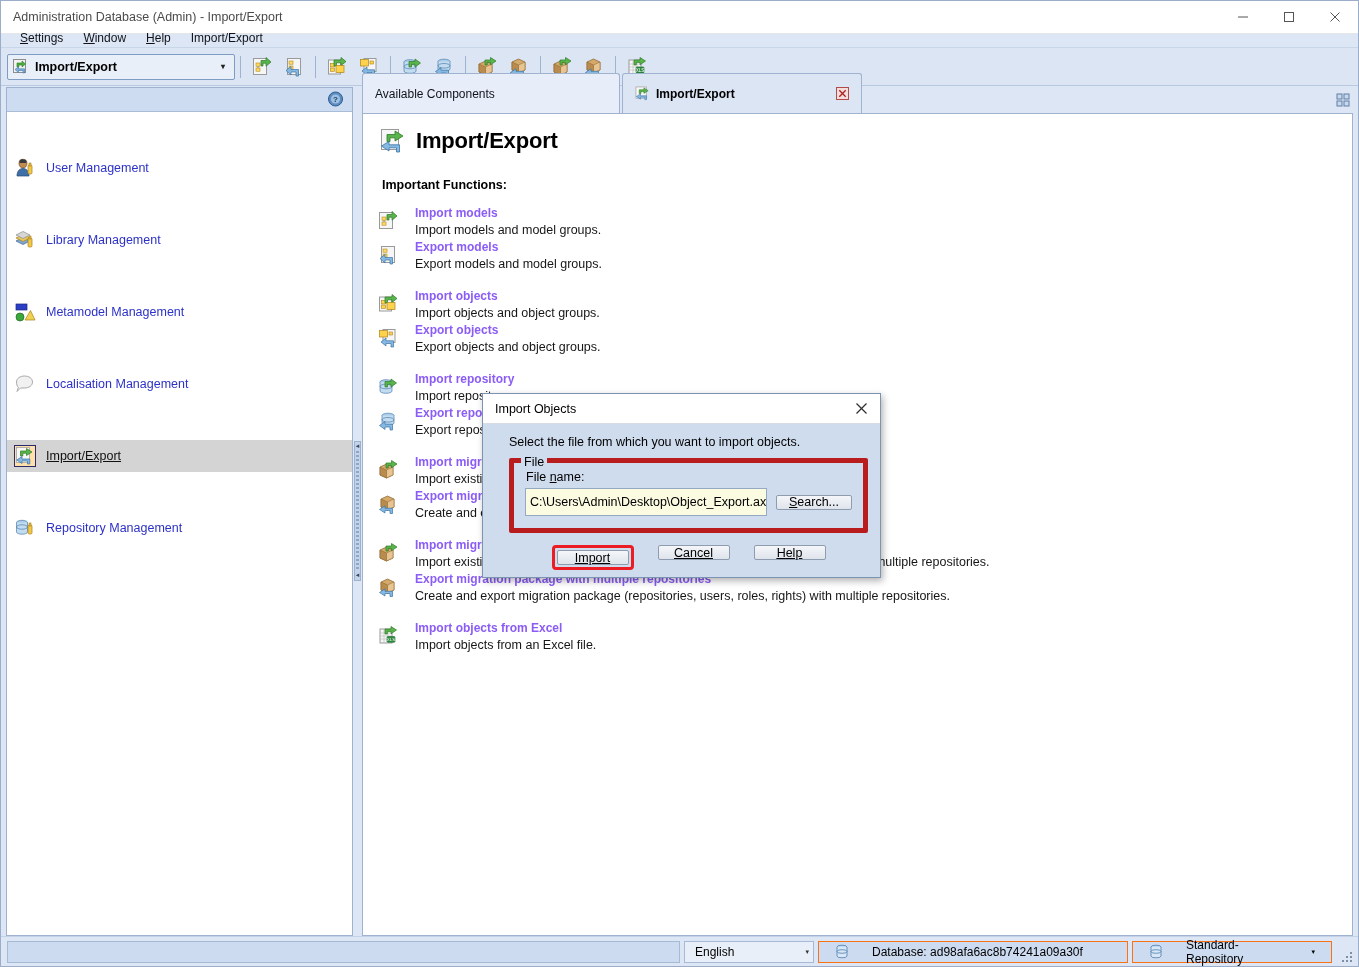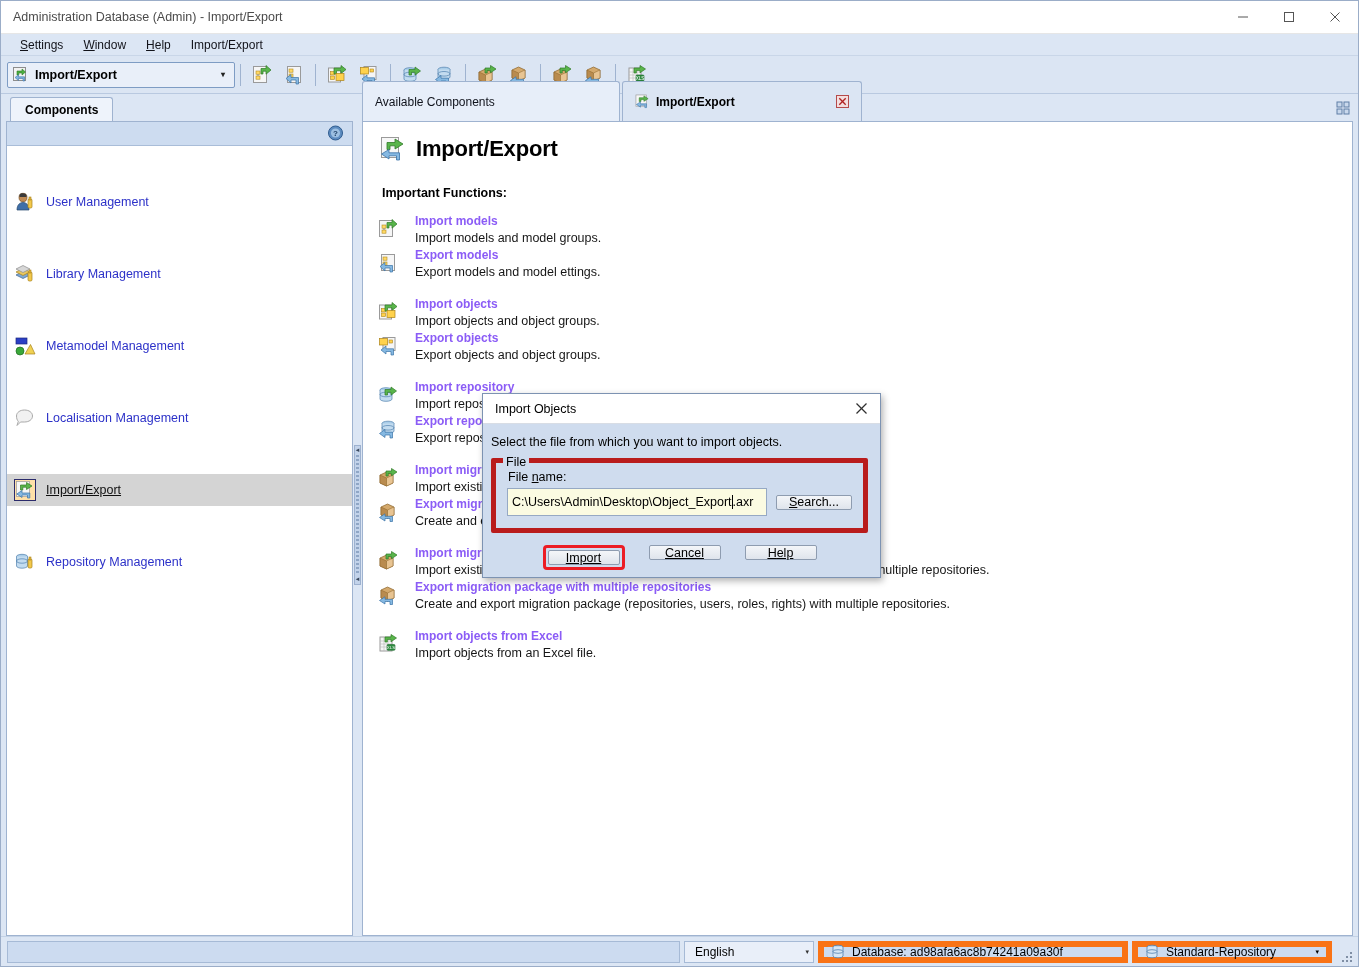--- a/index.html
+++ b/index.html
@@ -30,22 +30,22 @@
     white-space:nowrap;
   }
   .titlebar .spacer { flex:1; }
   .wbtn {
     width:46px; height:32px; display:flex; align-items:center;
     justify-content:center; color:#6b6b6b; font-size:13px;
   }
 
   
   .menubar {
-    height:22px; flex:0 0 auto; background:#dce6f4;
-    display:flex; align-items:center; padding-left:9px;
+    height:14px; flex:0 0 auto; background:#dce6f4;
+    display:flex; align-items:flex-end; padding-left:9px;
     border-bottom:1px solid #c9d6e8;
   }
   .menuitem {
     padding:2px 10px; font-size:12px; color:#12131a;
     white-space:nowrap;
   }
   .menuitem u { text-decoration:underline; }
 
   
   .toolbar {
@@ -194,23 +194,23 @@
     border:1px solid #a6bad6;
   }
   .sb-combo {
     width:130px; height:22px; background:#e9eff9;
     border:1px solid #a6bad6; display:flex; align-items:center;
     padding:0 4px; font-size:12px;
   }
   .sb-combo .v { flex:1; padding-left:6px; }
   .sb-combo .a { font-size:7px; color:#333; }
   .sb-panel {
-    height:22px; background:#ccdbf0; border:6px solid #f97316;
-    display:flex; align-items:center; padding:0 7px; font-size:12px;
-    gap:7px;
+    height:22px; background:#ccdbf0; border:1px solid #f97316;
+    display:flex; align-items:center; padding:0 16px; font-size:12px;
+    gap:23px;
   }
   .sb-repo { width:200px; }
   .sb-grip {
     width:16px; height:22px; display:flex; align-items:flex-end;
     justify-content:flex-end;
   }
 
   
   .dlg {
     position:absolute; left:481px; top:392px; width:399px; height:185px;
@@ -220,21 +220,21 @@
   }
   .dlg-title {
     height:30px; background:#fff; display:flex; align-items:center;
     padding:0 6px 0 12px; border-bottom:1px solid #d8dde5;
   }
   .dlg-title .t { font-size:12.5px; flex:1; }
   .dlg-title .x {
     width:26px; height:26px; display:flex; align-items:center;
     justify-content:center; font-size:15px; color:#333;
   }
-  .dlg-body { flex:1; padding:11px 12px 0 8px; }
+  .dlg-body { flex:1; padding:11px 12px 0 26px; }
   .dlg-intro { font-size:12.5px; margin-bottom:9px; }
   .fieldset {
     border:5px solid #b91c1c; border-radius:2px;
     padding:4px 11px 12px 11px; position:relative; margin-bottom:12px;
   }
   .fieldset > .legend {
     position:absolute; top:-8px; left:7px; background:#cfdcee;
     padding:0 3px; font-size:12.5px;
   }
   .fld-label { font-size:12.5px; margin:3px 0 4px 1px; }
@@ -432,25 +432,20 @@
         <path d="M8 9 L8 4 L14 4 L14 1.5 L19.5 5 L14 8.8 L14 6.4 L10.3 6.4 L10.3 9 Z" fill="#59b54b" stroke="#2f7a26" stroke-width=".7"></path>
         <rect x="10" y="11" width="8" height="6" rx="1" fill="#2e8b40" stroke="#1d6a2c" stroke-width=".6"></rect>
         <text x="14" y="15.9" font-size="4.6" fill="#fff" text-anchor="middle" font-family="Liberation Sans, sans-serif">XLS</text>
       </svg>
     </div>
   </div>
 
   <div class="content">
 
     <div class="leftpane">
-      <div class="tabstrip-left">
-        <div class="tab-l">
-          <span>Components</span>
-        </div>
-      </div>
       <div class="leftbox">
         <div class="lefthdr">
           <span>
             <svg width="17" height="17" viewBox="0 0 17 17">
               <circle cx="8.5" cy="8" r="7" fill="#5d8cc0" stroke="#2f5c8f" stroke-width="1"></circle>
               <circle cx="8.5" cy="8" r="4.6" fill="#9dc0e2"></circle>
               <text x="8.5" y="11" font-size="8" fill="#1d3f66" text-anchor="middle" font-family="Liberation Sans, sans-serif" font-weight="bold">?</text>
             </svg>
           </span>
         </div>
@@ -604,21 +599,21 @@
             <span class="fico">
               <svg width="22" height="22" viewBox="0 0 22 22">
                 <rect x="4.5" y="2.5" width="13" height="16" fill="#f6f6f6" stroke="#9a9a9a"></rect>
                 <rect x="6" y="5" width="4" height="3.2" fill="#ffd966" stroke="#b28b1f" stroke-width=".6"></rect>
                 <rect x="6" y="10" width="4" height="3.2" fill="#ffd966" stroke="#b28b1f" stroke-width=".6"></rect>
                 <path d="M13 20 L13 16 L8 16 L8 19 L3 14.5 L8 10.5 L8 13.5 L15.5 13.5 L15.5 20 Z" fill="#86b9e2" stroke="#3a72a8" stroke-width=".7"></path>
               </svg>
             </span>
             <span class="fbody">
               <a class="flink">Export models</a><br>
-              <span class="fdesc">Export models and model ettings.</span>
+              <span class="fdesc">Export models and model groups.</span>
             </span>
           </div>
         </div>
 
         <div class="func-group">
           <div class="func">
             <span class="fico">
               <svg width="22" height="22" viewBox="0 0 22 22">
                 <rect x="2.5" y="4" width="12" height="14" fill="#f6f6f6" stroke="#9a9a9a"></rect>
                 <rect x="4.5" y="12" width="4" height="3.4" fill="#ffd24d" stroke="#ad8418" stroke-width=".6"></rect>

